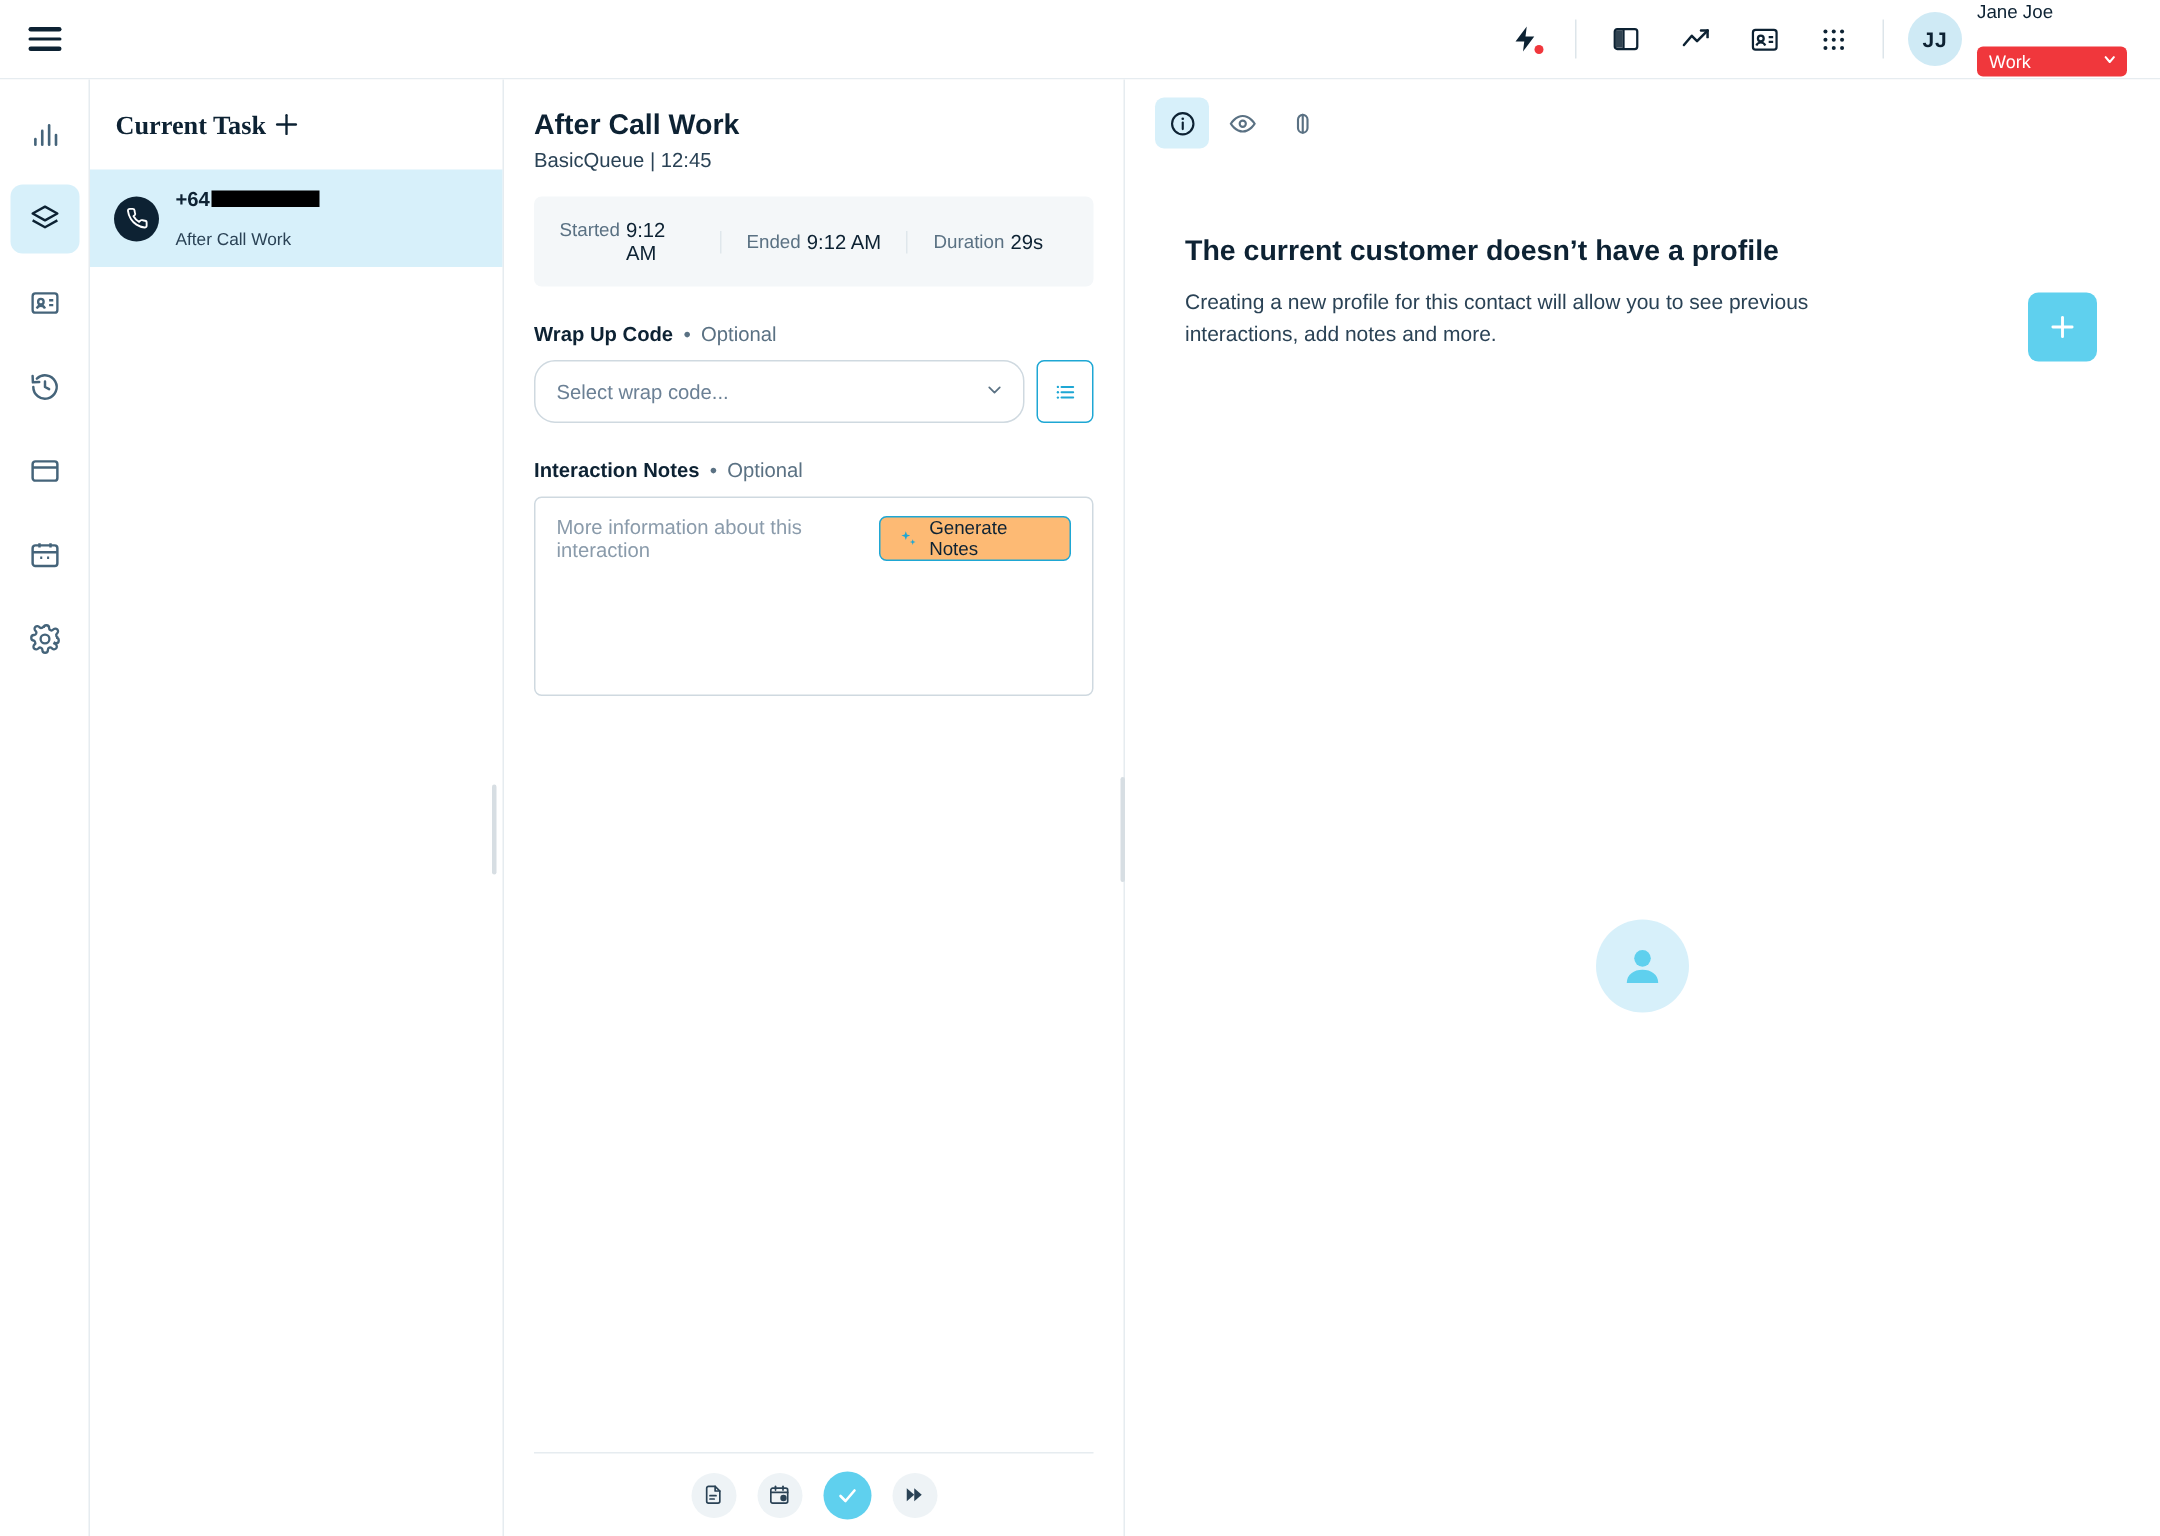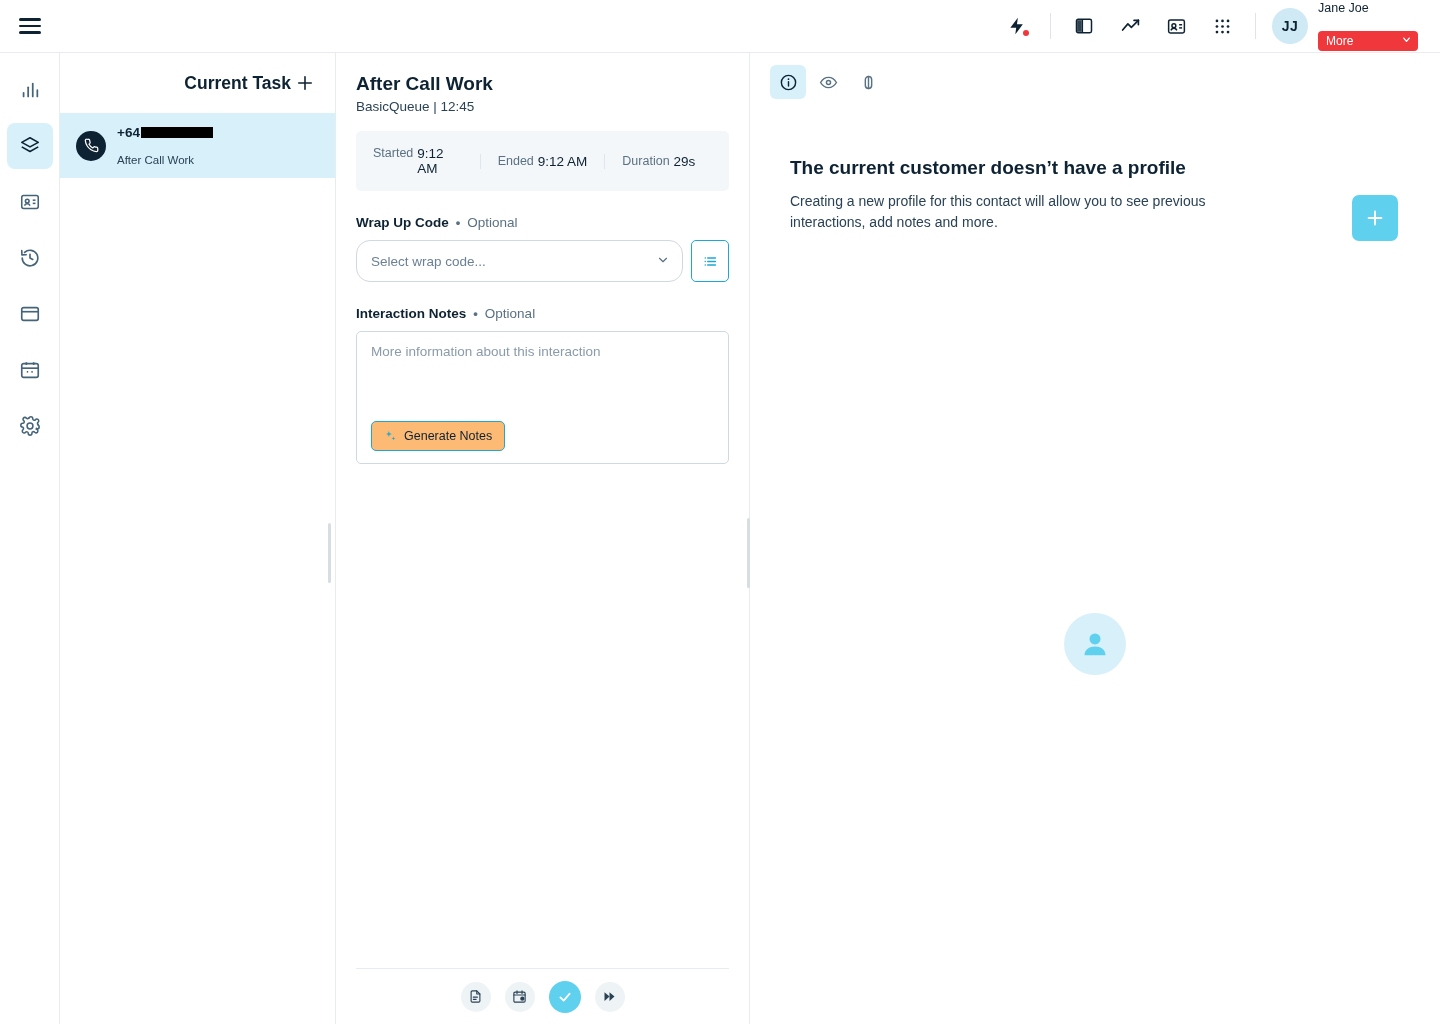--- a/index.html
+++ b/index.html
@@ -70,22 +70,23 @@
     display: flex; align-items: center; justify-content: center;
     color: #4a6madd; color: #45647a; cursor: pointer;
   }
   .rail-item.active { background: #d7f0fa; color: #0d2233; }
 
   
   .tasks-col {
     width: 276px; flex: 0 0 276px; border-right: 1px solid #e6ecf0; background: #fff;
   }
   .tasks-head {
-    height: 60px; display: flex; align-items: center; justify-content: flex-end;
+    height: 60px; display: flex; align-items: center; justify-content: flex-start;
     padding: 0 16px 0 17px;
+    font-family: Liberation Serif, serif;
   }
   .tasks-title { font-size: 17.5px; font-weight: bold; }
   .plus-btn { width: 28px; height: 28px; display: flex; align-items: center; justify-content: center; cursor: pointer; }
   .task-card {
     display: flex; align-items: center; gap: 11px;
     background: #d7f0fa; padding: 12px 16px; cursor: pointer;
   }
   .task-avatar {
     width: 30px; height: 30px; border-radius: 50%; background: #0d2233;
     display: flex; align-items: center; justify-content: center; color: #fff; flex: 0 0 30px;
@@ -118,21 +119,21 @@
     flex: 1; height: 42px; border: 1px solid #cfd9e0; border-radius: 14px;
     display: flex; align-items: center; justify-content: space-between;
     padding: 0 12px 0 14px; color: #6b8095; font-size: 13.5px; cursor: pointer; background: #fff;
   }
   .icon-btn-outline {
     width: 38px; height: 42px; border: 1px solid #1ea7d4; border-radius: 5px;
     display: flex; align-items: center; justify-content: center; color: #1ea7d4; cursor: pointer; background: #fff;
   }
   .notes-box {
     margin-top: 10px; border: 1px solid #cfd9e0; border-radius: 5px;
-    height: 133px; padding: 12px 14px; display: flex; flex-direction: column; justify-content: space-between;
+    height: 133px; padding: 12px 14px; display: flex; flex-direction: row; justify-content: space-between;
     background: #fff;
   }
   .notes-placeholder { font-size: 13.5px; color: #8a9bab; }
   .gen-btn {
     align-self: flex-start; border: 1px solid #1ea7d4; color: #0d2233;
     border-radius: 5px; height: 30px; padding: 0 12px; font-size: 12.5px;
     display: flex; align-items: center; gap: 7px; cursor: pointer; background: #fdba74;
   }
   .gen-btn .sparkle { color: #1ea7d4; display: flex; }
   .mid-footer {
@@ -240,21 +241,21 @@
           </svg>
       </div>
 
       <div class="divider-v"></div>
 
       <div class="user-block">
         <div class="avatar">JJ</div>
         <div class="user-meta">
           <div class="user-name">Jane Joe</div>
           <div class="status-pill">
-            <span>More</span>
+            <span>Work</span>
             <span class="chev">
               <svg width="11" height="11" viewBox="0 0 24 24" fill="none" stroke="currentColor" stroke-width="3" stroke-linecap="round" stroke-linejoin="round">
                   <polyline points="6 9 12 16 18 9"></polyline>
                 </svg>
             </span>
           </div>
         </div>
       </div>
     </div>
   </div>

